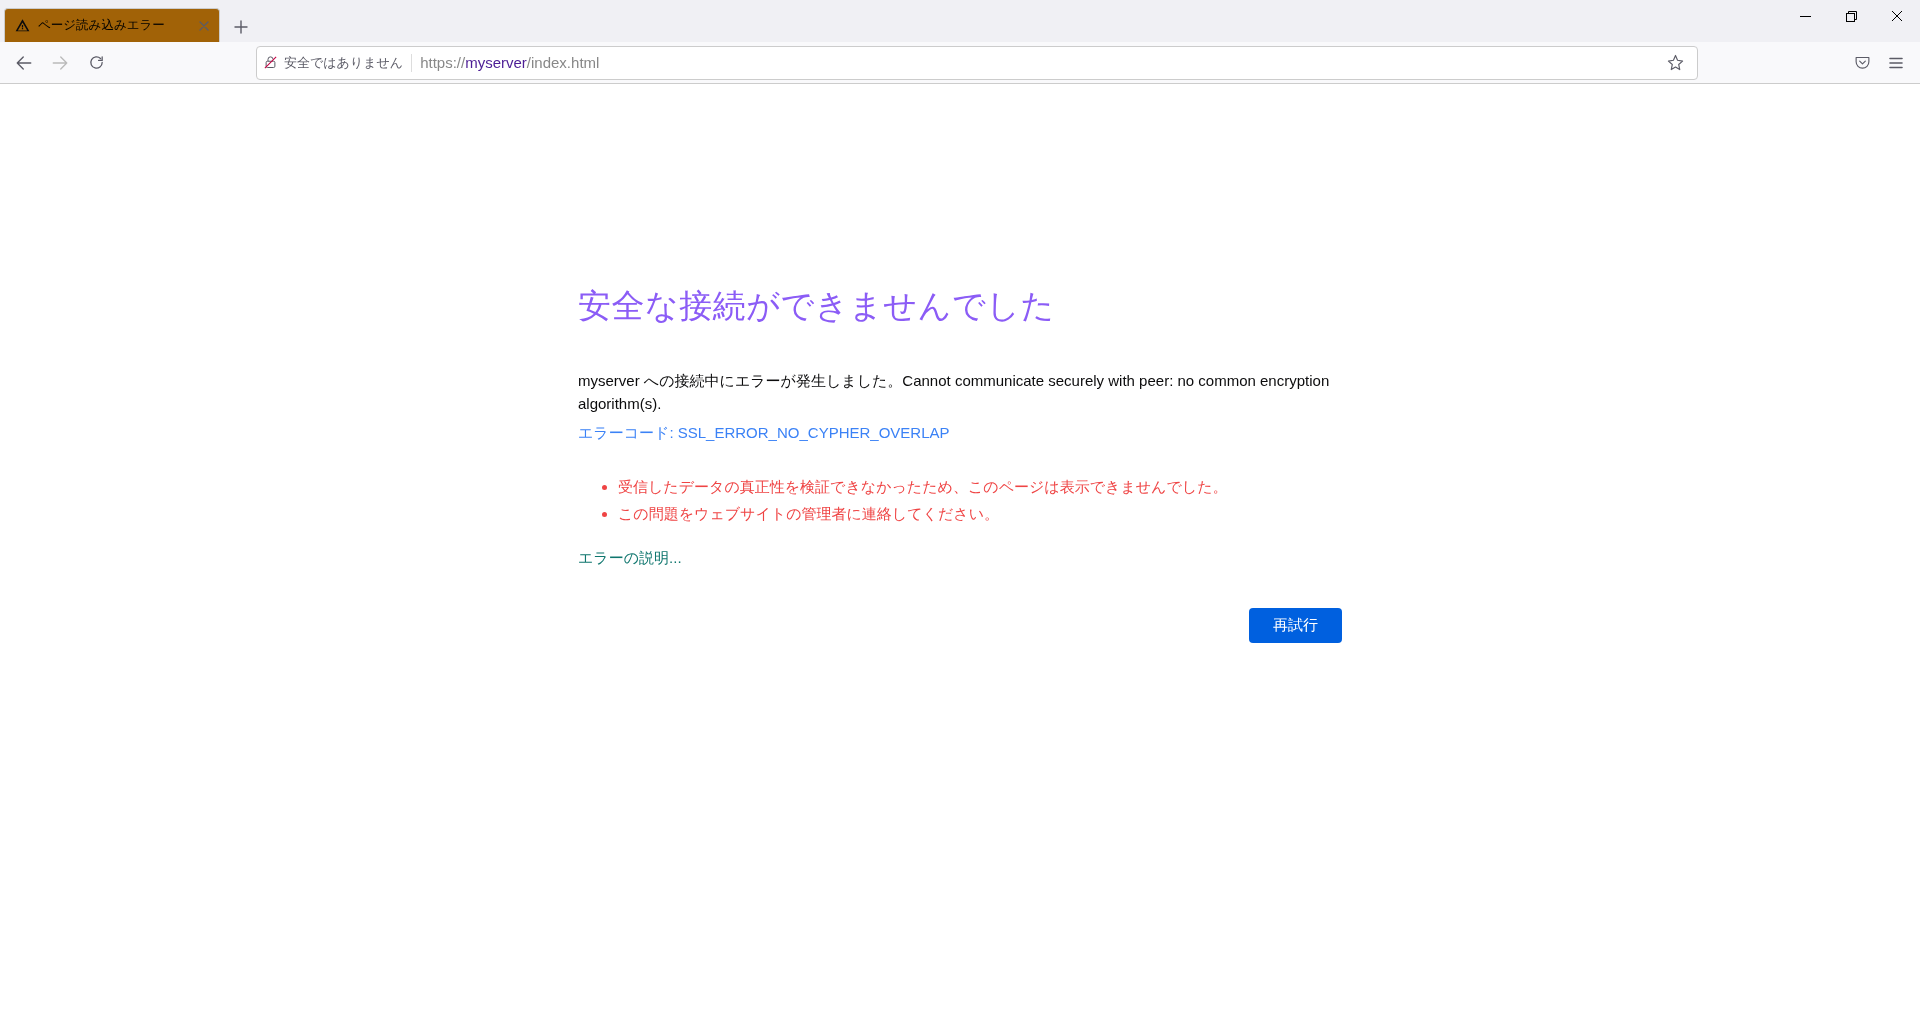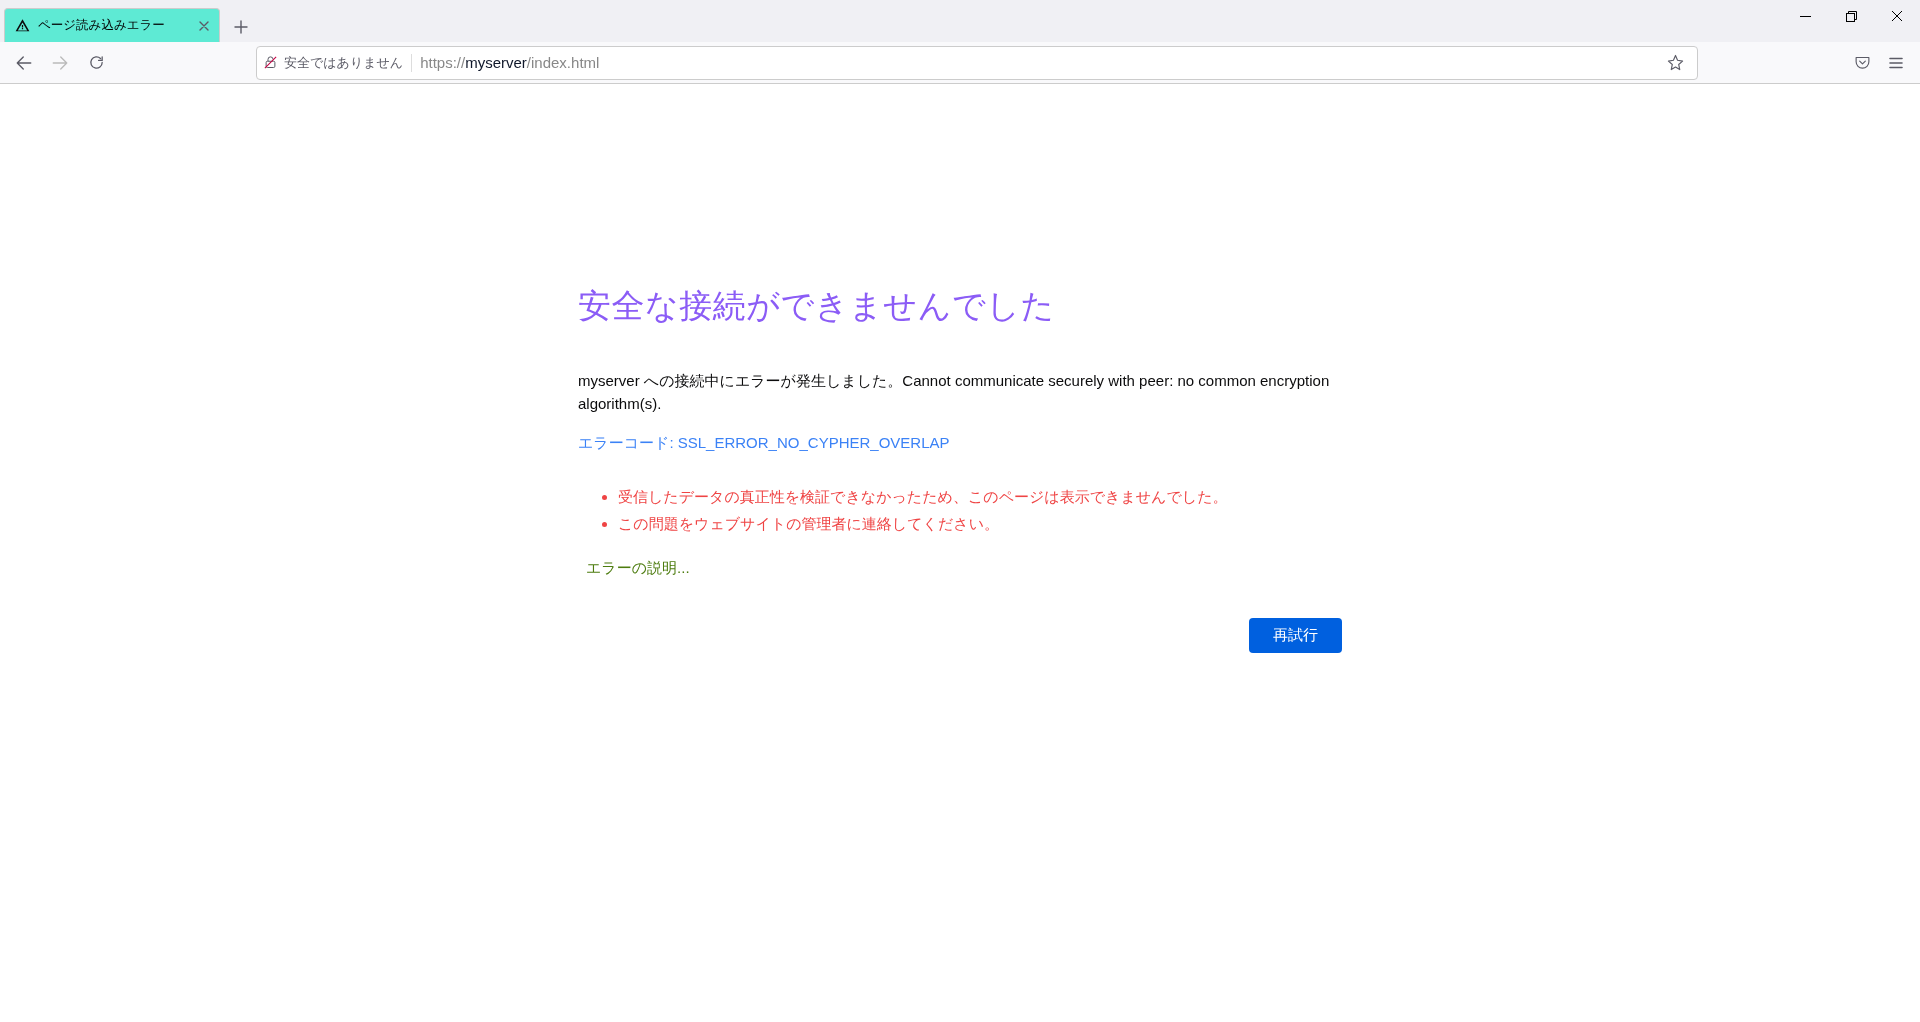--- a/index.html
+++ b/index.html
@@ -12,21 +12,21 @@
 }
 .tab-strip {
   height: 42px;
   background: #f0f0f4;
   display: flex;
   align-items: flex-end;
   padding: 6px 0 0 4px;
   position: relative;
 }
 .tab {
-  background: #5eead4;
+  background: #a16207;
   border: 1px solid #ccc;
   border-bottom: none;
   border-radius: 4px 4px 0 0;
   height: 34px;
   width: 216px;
   display: flex;
   align-items: center;
   padding: 0 6px 0 10px;
   font-size: 12.5px;
   gap: 8px;
@@ -88,21 +88,21 @@
 .security-chip {
   display: flex;
   align-items: center;
   gap: 6px;
   color: #5b5b66;
   font-size: 13px;
   padding-right: 8px;
   border-right: 1px solid #ddd;
 }
 .url-text { flex: 1; color: #888; }
-.url-text .host { color: #0f172a; }
+.url-text .host { color: #4c1d95; }
 .star-btn, .pocket-btn, .menu-btn {
   width: 32px; height: 32px;
   display: flex; align-items: center; justify-content: center;
   color: #5b5b66;
   border-radius: 4px;
 }
 .right-tools { display: flex; gap: 2px; margin-left: 4px; }
 .content {
   padding-top: 200px;
   display: flex;
@@ -115,41 +115,40 @@
   font-size: 33px;
   font-weight: 400;
   color: #8b5cf6;
   margin-bottom: 40px;
   letter-spacing: 0.5px;
 }
 .error-desc {
   font-size: 15px;
   color: #0c0c0d;
   line-height: 1.55;
-  margin-bottom: 18px;
+  margin-bottom: 8px;
 }
 .error-code {
   font-size: 15px;
   color: #3b82f6;
   margin-bottom: 30px;
 }
 .error-list {
   list-style: disc;
   padding-left: 40px;
   font-size: 15px;
   color: #ef4444;
   line-height: 1.8;
   margin-bottom: 22px;
 }
 .error-link {
-  color: #4d7c0f;
+  color: #0f766e;
   font-size: 15px;
   text-decoration: none;
   cursor: pointer;
-  margin-left: 8px;
 }
 .retry-row {
   display: flex;
   justify-content: flex-end;
   margin-top: 40px;
 }
 .retry-btn {
   background: #0060df;
   color: #fff;
   border: none;

